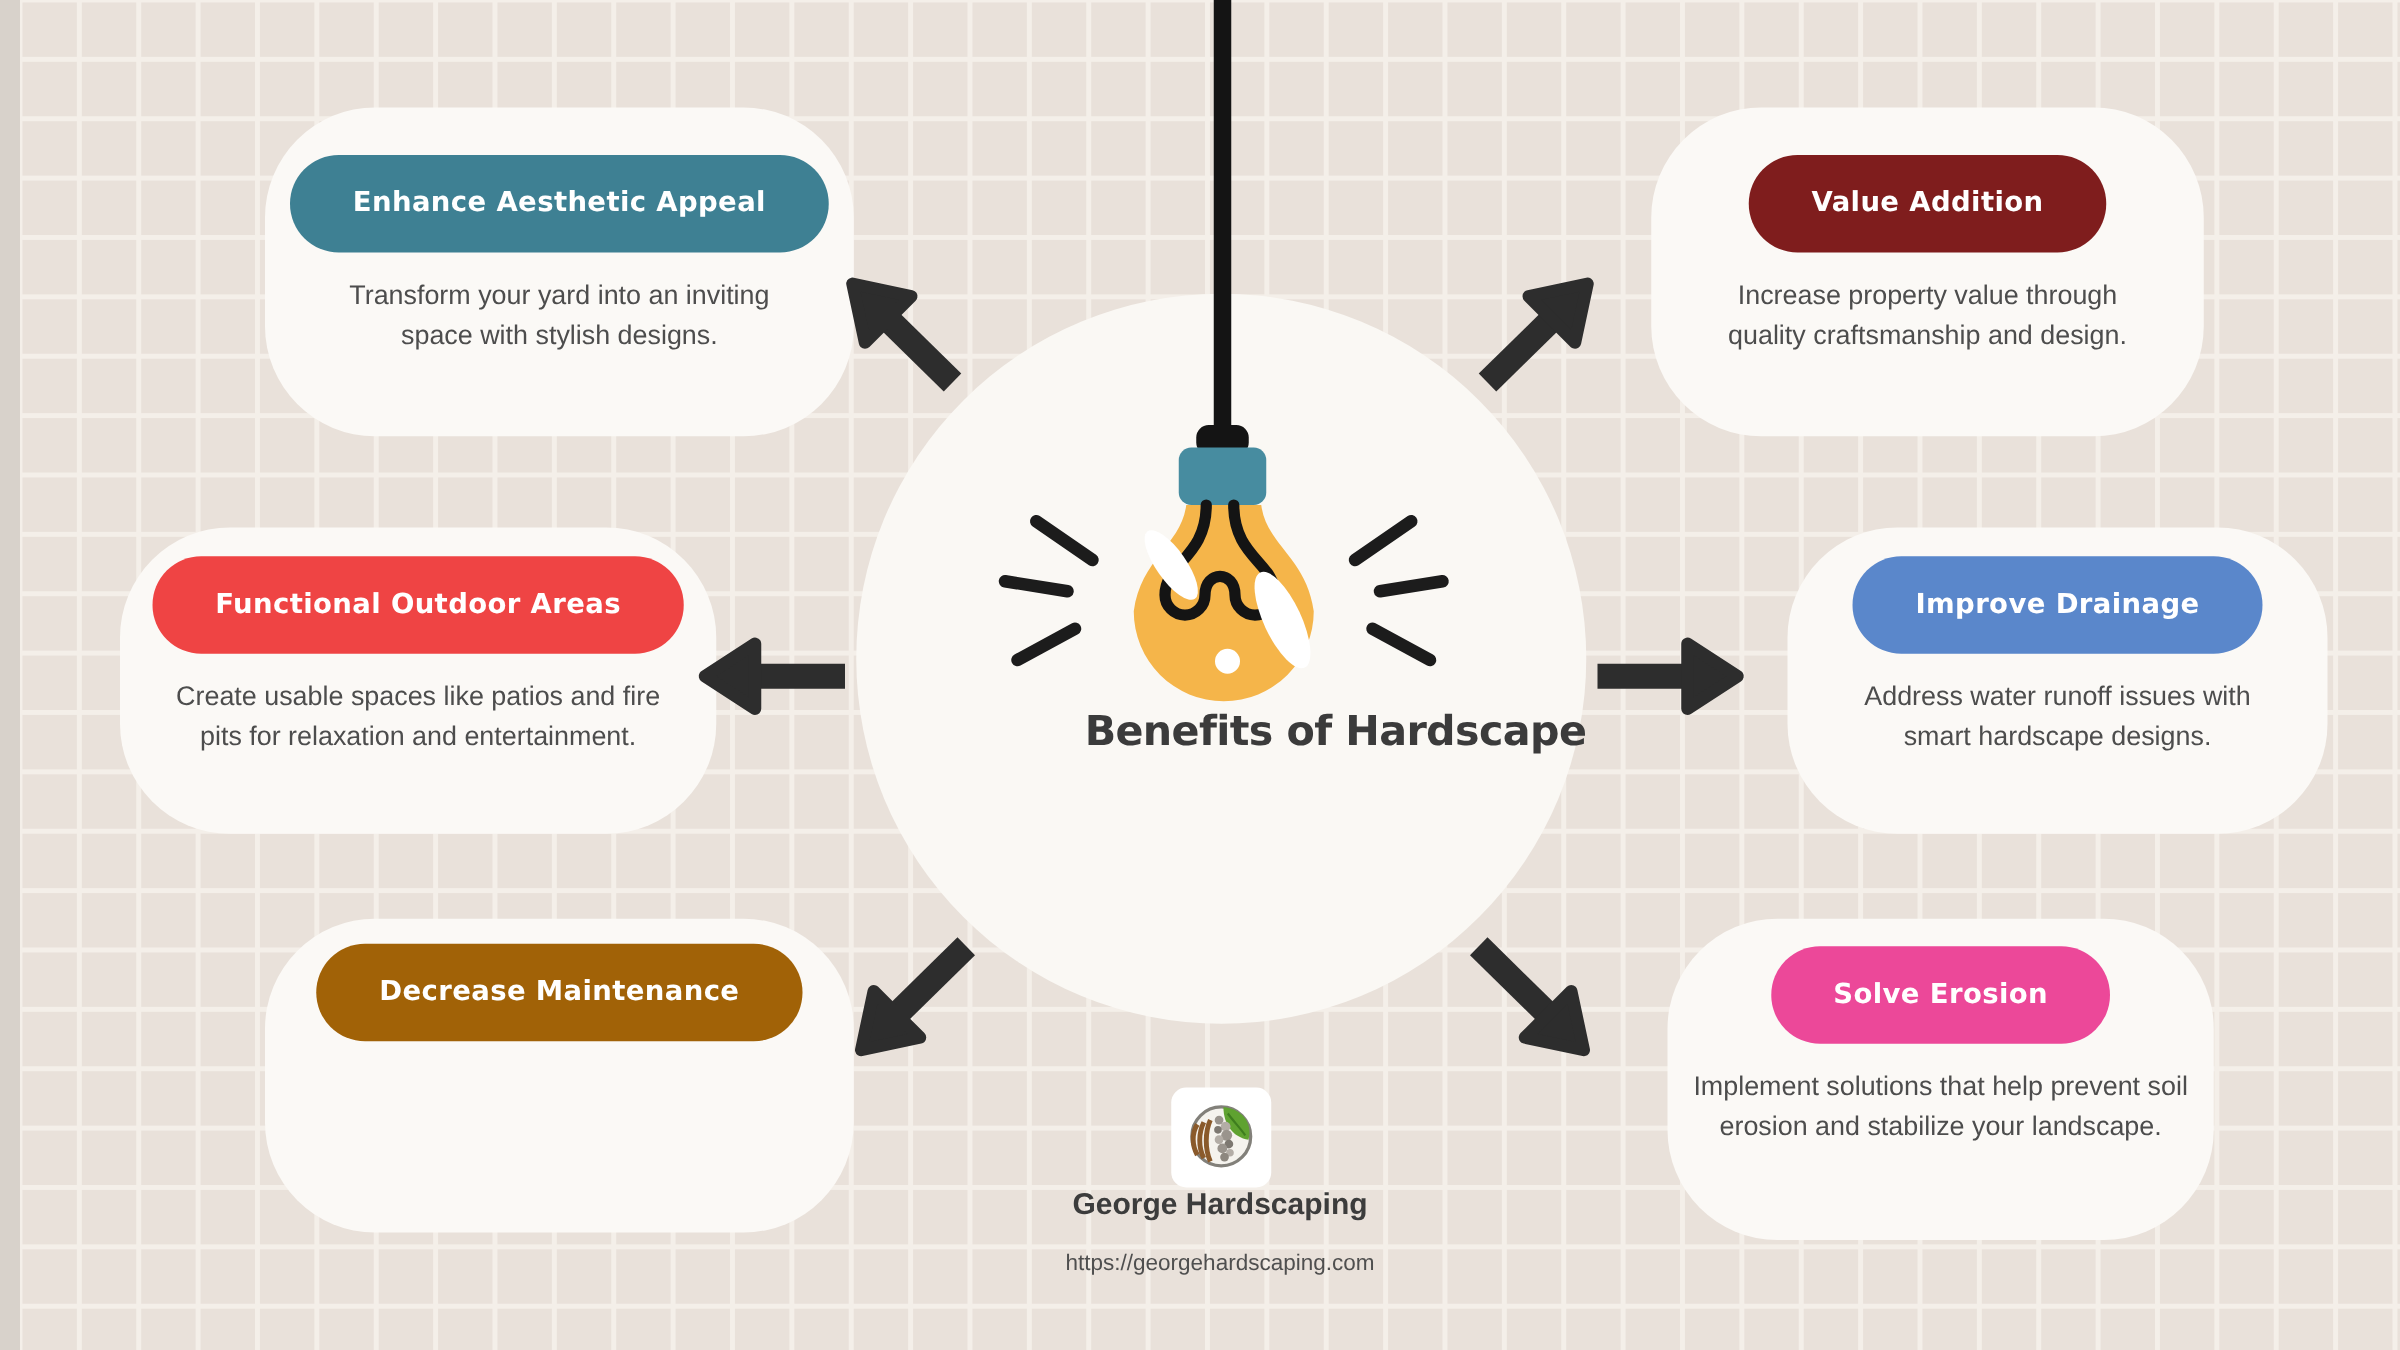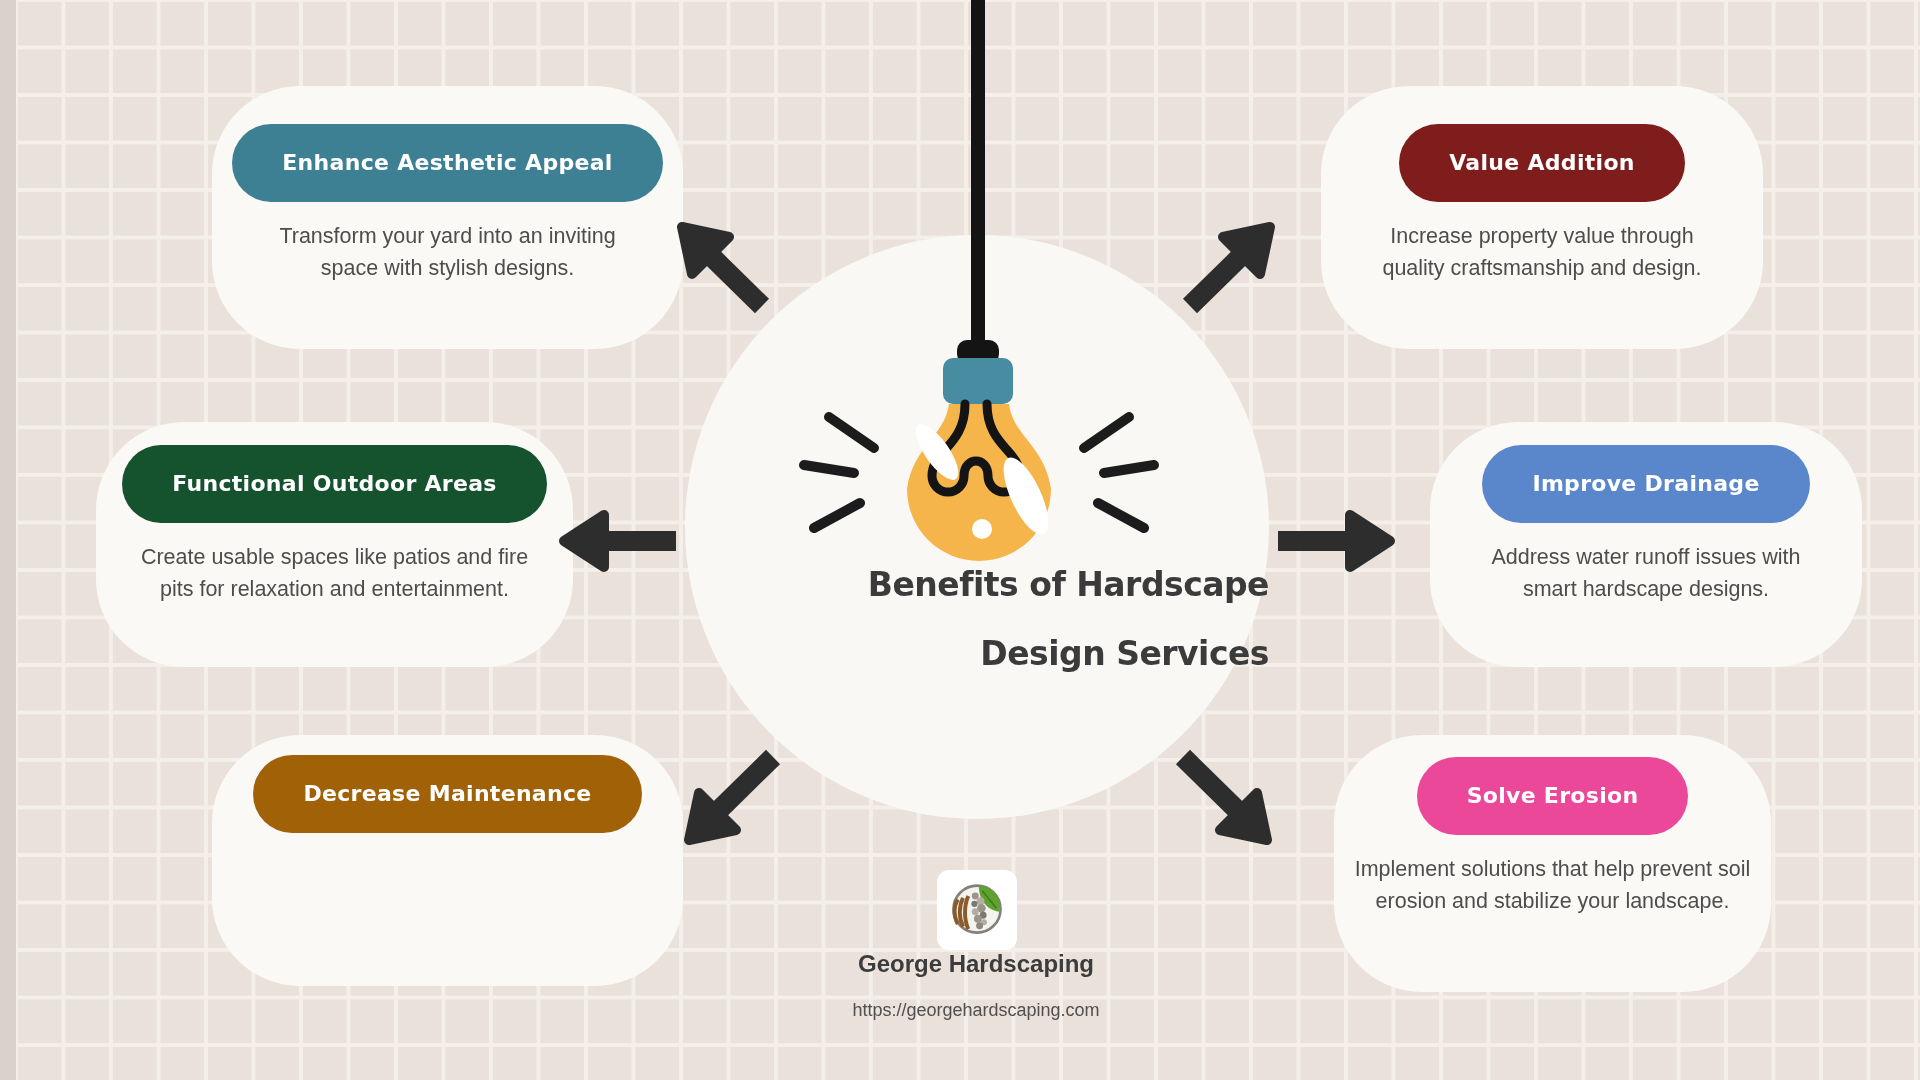--- a/index.html
+++ b/index.html
@@ -72,42 +72,41 @@
     <div class="pill" style="background-color: rgb(62, 128, 147);">Enhance Aesthetic Appeal</div>
     <div class="card-body">Transform your yard into an inviting space with stylish designs.</div>
   </div>
 
   <div class="card card-tr">
     <div class="pill" style="background-color: #7f1d1d;">Value Addition</div>
     <div class="card-body">Increase property value through quality craftsmanship and design.</div>
   </div>
 
   <div class="card card-ml">
-    <div class="pill" style="background-color: #14532d;">Functional Outdoor Areas</div>
+    <div class="pill" style="background-color: #ef4444;">Functional Outdoor Areas</div>
     <div class="card-body">Create usable spaces like patios and fire pits for relaxation and entertainment.</div>
   </div>
 
   <div class="card card-mr">
     <div class="pill" style="background-color: rgb(90, 135, 203);">Improve Drainage</div>
     <div class="card-body">Address water runoff issues with smart hardscape designs.</div>
   </div>
 
   <div class="card card-bl">
     <div class="pill" style="background-color: #a16207;">Decrease Maintenance</div>
   </div>
 
   <div class="card card-br">
     <div class="pill" style="background-color: #ec4899;">Solve Erosion</div>
     <div class="card-body">Implement solutions that help prevent soil erosion and stabilize your landscape.</div>
   </div>
 
   <div class="center-circle">
     <div class="title-block">
       <div class="title-line">Benefits of Hardscape</div>
-      <div class="title-line">Design Services</div>
     </div>
   </div>
 
   <svg class="art" viewBox="0 0 1920 1080">
 
     <g>
       <rect x="955" y="0" width="14" height="356" fill="#141414"></rect>
       <rect x="941" y="340" width="42" height="24" rx="10" fill="#141414"></rect>
     </g>
 

